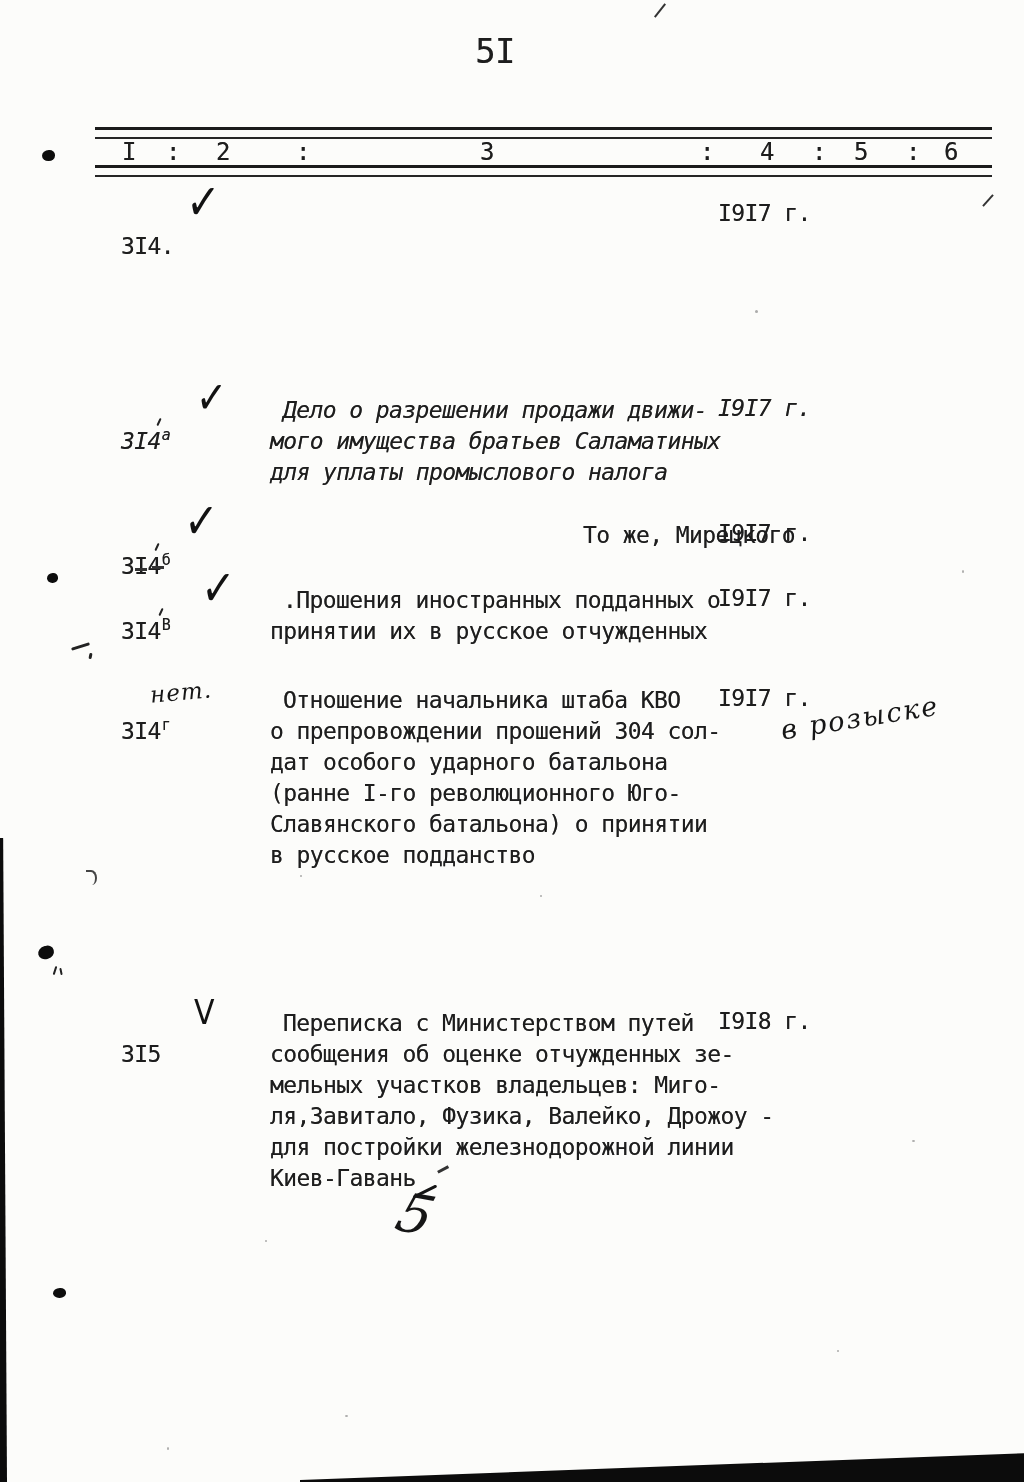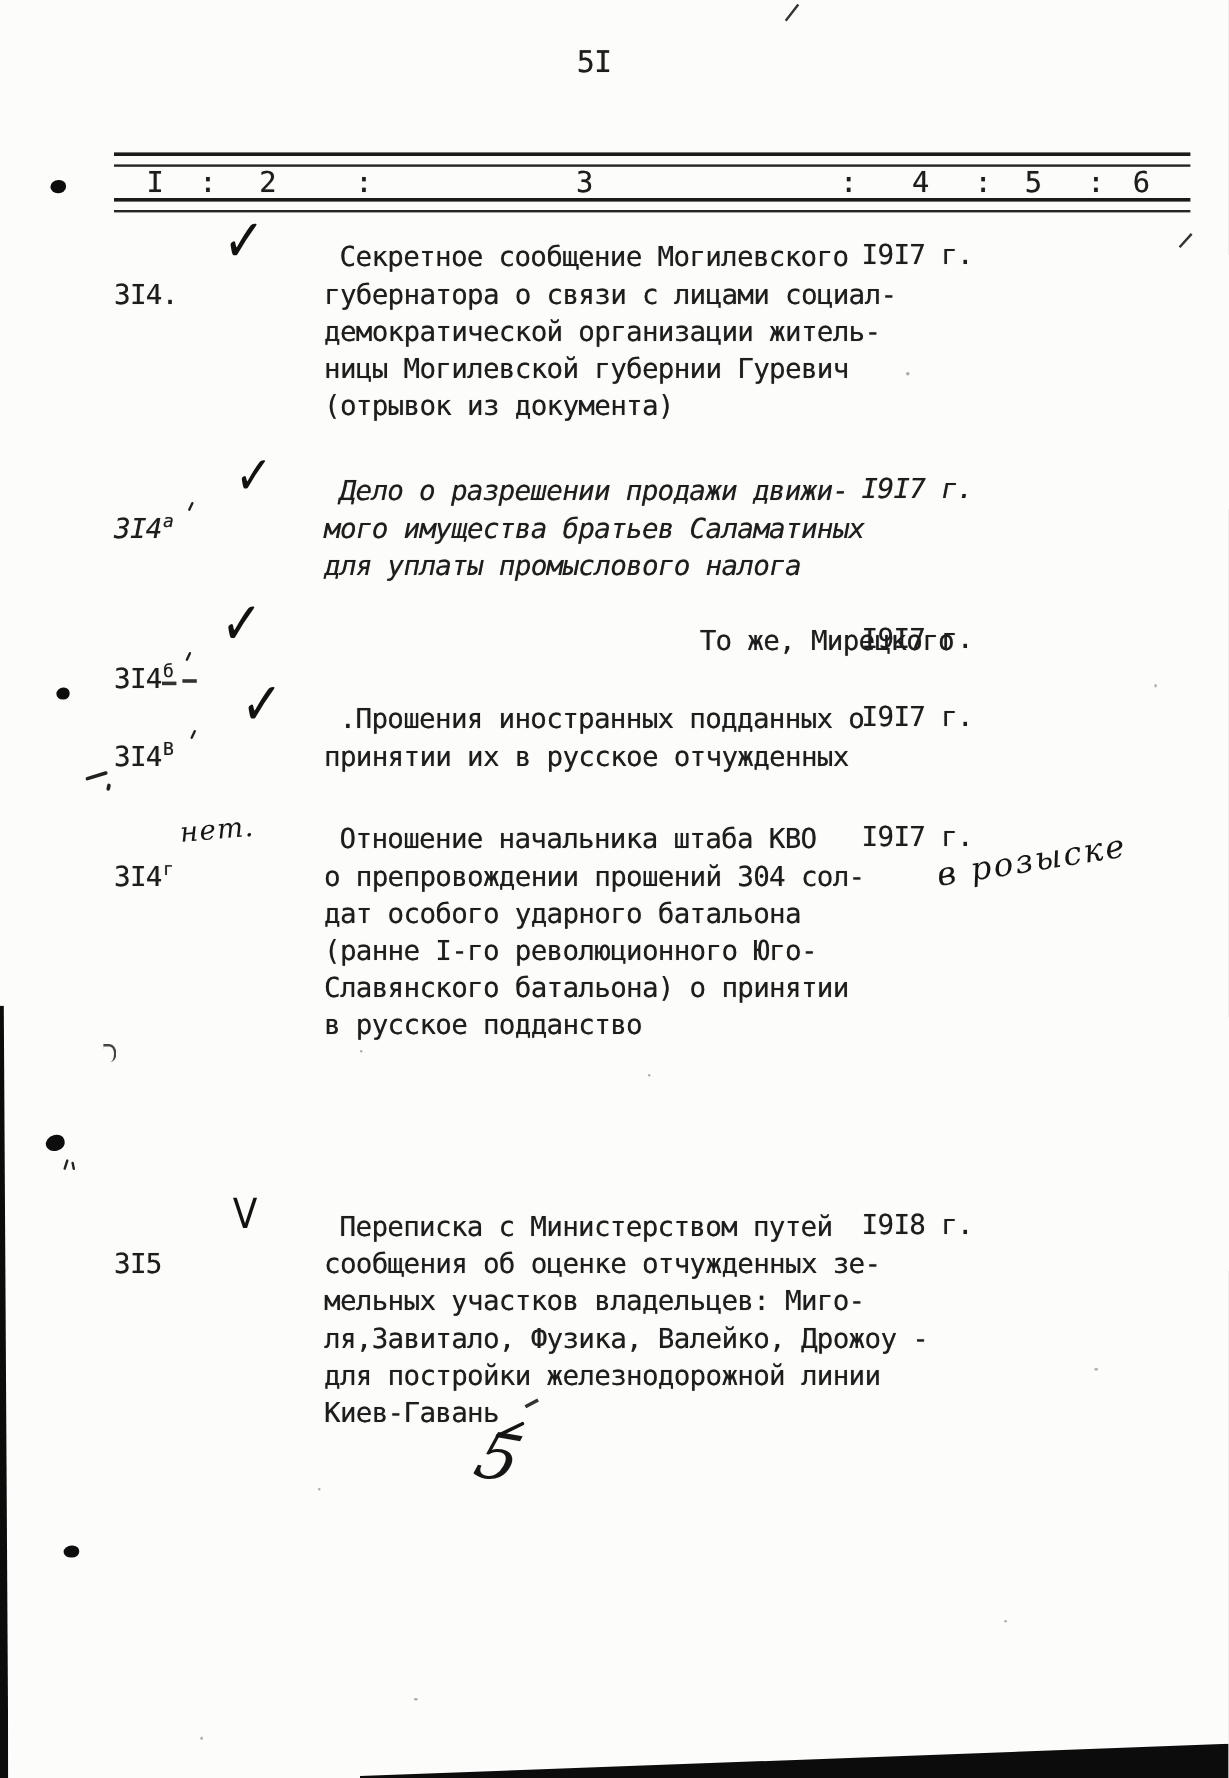--- a/index.html
+++ b/index.html
@@ -8,39 +8,39 @@
     background:#fcfcfa;overflow:hidden;
     font-family:"DejaVu Sans Mono",monospace;color:#1d1d1d;
   }
   
   .tw{
     font-size:23px;letter-spacing:-0.6px;line-height:31px;
     text-shadow:0 0 0.6px rgba(20,20,20,.6);
     white-space:pre-line;
   }
   .abs{position:absolute;}
-  .pagenum{top:36px;left:455px;width:80px;text-align:center;font-size:25px;}
+  .pagenum{top:36px;left:455px;width:80px;text-align:center;font-size:34px;}
   
   .rule{left:95px;width:897px;height:7px;border-top:3px solid #1b1b1b;border-bottom:2px solid #262626;}
   .rule-top{top:127px;}
   .rule-bottom{top:165px;}
   .thead span{position:absolute;top:138px;font-size:24px;letter-spacing:-0.5px;text-shadow:0 0 0.6px rgba(20,20,20,.6);}
   .hc0{left:122px;} .hc1{left:166px;} .hc2{left:216px;} .hc3{left:296px;}
   .hc4{left:480px;} .hc5{left:700px;} .hc6{left:760px;} .hc7{left:812px;}
   .hc8{left:854px;} .hc9{left:906px;} .hc10{left:944px;}
 
   .num{font-size:23px;letter-spacing:-0.6px;text-shadow:0 0 0.6px rgba(20,20,20,.6);}
   .sup{font-size:15px;position:relative;top:-9px;left:1px;}
   .desc{left:270px;width:525px;text-indent:13px;}
   .date{font-size:23px;letter-spacing:-0.6px;text-shadow:0 0 0.6px rgba(20,20,20,.6);left:718px;}
 
   
   .y-e0{top:200px;} .y-e1{top:395px;font-style:italic;} .y-e2{top:520px;text-align:right;} .y-e3{top:585px;}
   .y-e4{top:685px;} .y-e5{top:1008px;}
-  .numcol{left:95px;}
+  .numcol{left:121px;}
 
   .check{
     font-family:"DejaVu Sans",sans-serif;font-size:36px;color:#121212;
     transform:scaleY(1.3) rotate(4deg);transform-origin:bottom left;line-height:1;
   }
   .ck0{left:185px;top:186px;font-size:40px;}
   .ck1{left:195px;top:384px;}
   .ck2{left:183px;top:505px;font-size:40px;}
   .ck3{left:200px;top:572px;font-size:40px;}
   .ck5{left:194px;top:1000px;font-size:30px;transform:scaleY(1.15);}
@@ -114,25 +114,20 @@
     <span class="hc6">4</span>
     <span class="hc7">:</span>
     <span class="hc8">5</span>
     <span class="hc9">:</span>
     <span class="hc10">6</span>
   </div>
 
   <div class="abs tw num numcol y-e0">
     <span>3I4.</span></div>
   <div class="abs check ck0">✓</div>
-  <div class="abs tw desc y-e0">Секретное сообщение Могилевского
-губернатора о связи с лицами социал-
-демократической организации житель-
-ницы Могилевской губернии Гуревич
-(отрывок из документа)</div>
   <div class="abs date y-e0">I9I7 г.</div>
 
   <div class="abs tw num numcol y-e1">
     <span>3I4</span><span class="sup">а</span></div>
   <div class="abs check ck1">✓</div>
   <div class="abs tw desc y-e1">Дело о разрешении продажи движи-
 мого имущества братьев Саламатиных
 для уплаты промыслового налога</div>
   <div class="abs date y-e1">I9I7 г.</div>
 

